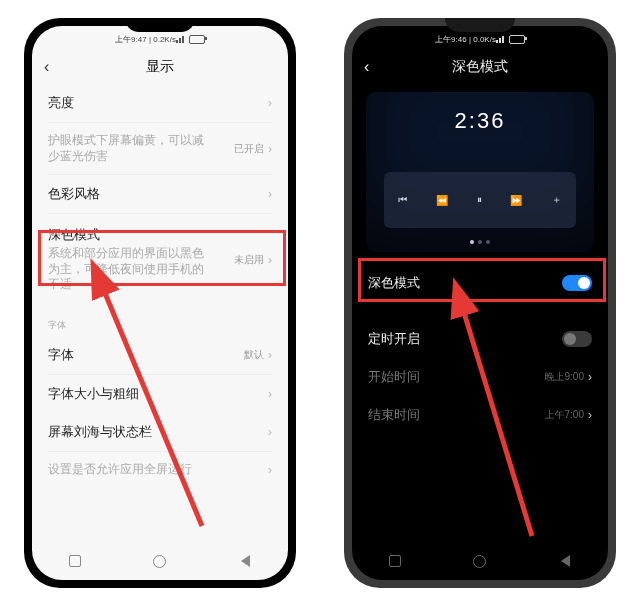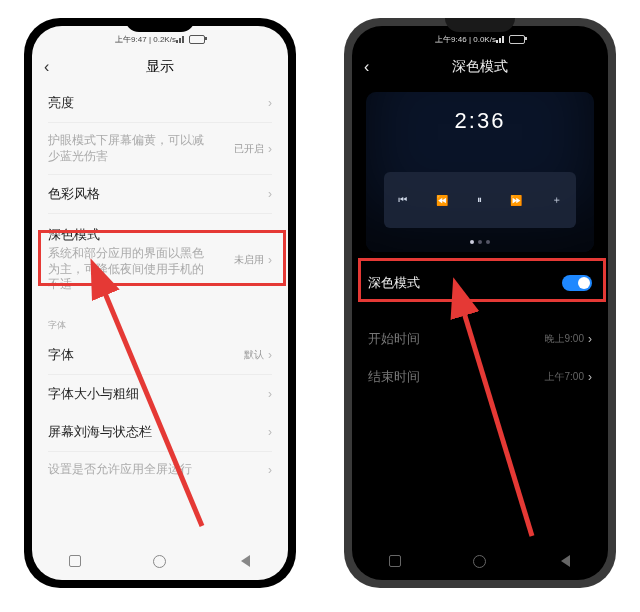--- a/index.html
+++ b/index.html
@@ -313,20 +313,28 @@
       <div class="main">
           <span class="label">深色模式</span>
         </div>
       <div class="right">
           <div class="toggle on"></div>
         </div>
     </div>
 
     <div style="height:18px"></div>
 
+    <div class="row">
+      <div class="main">
+          <span class="label">定时开启</span>
+        </div>
+      <div class="right">
+          <div class="toggle off"></div>
+        </div>
+    </div>
 
     <div class="row dim">
       <div class="main">
           <span class="label">开始时间</span>
         </div>
       <div class="right">
         <span>晚上9:00</span>
         <span class="chev">›</span>
       </div>
     </div>

